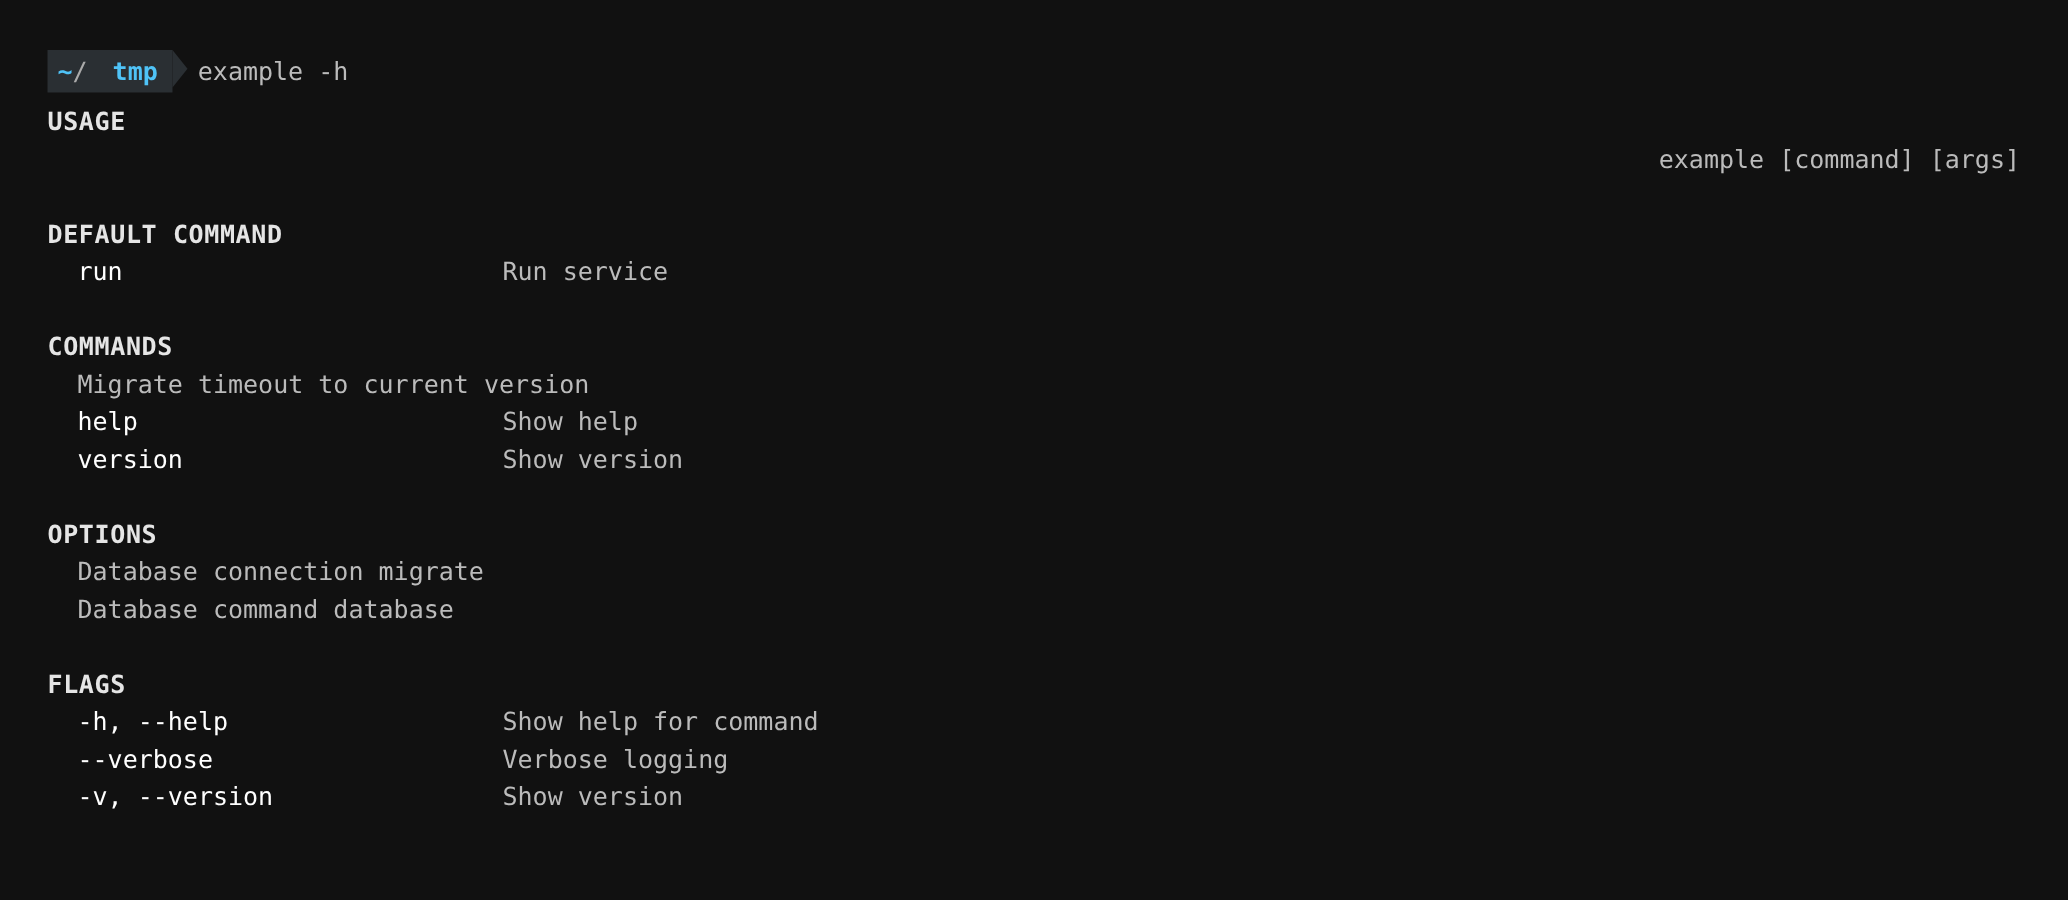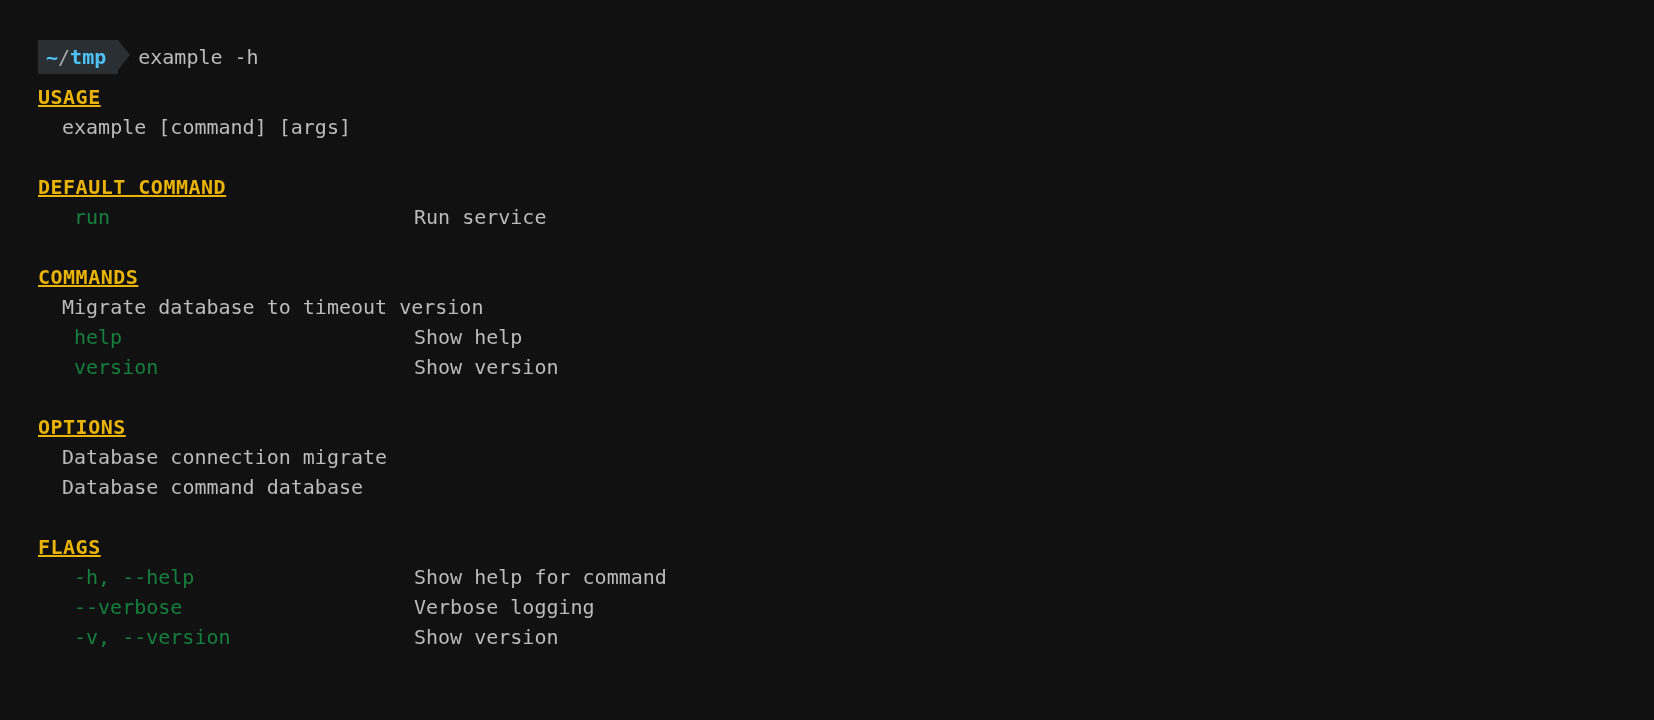--- a/index.html
+++ b/index.html
@@ -45,50 +45,50 @@
     .prompt-tilde {
       color: #4fc3f7;
       font-weight: bold;
     }
     .prompt-slash {
       color: #aaa;
     }
     .prompt-dir {
       color: #4fc3f7;
       font-weight: bold;
+      margin-left: 20px;
     }
     .command {
       color: #bbb;
     }
     .section-heading {
-      color: #eab308;
+      color: #e5e5e5;
       font-weight: bold;
       letter-spacing: 0.5px;
-      text-decoration: underline;
     }
     .indent {
       padding-left: 24px;
     }
     .row {
       display: flex;
     }
     .col-name {
       width: 340px;
-      color: #15803d;
+      color: #ffffff;
       flex-shrink: 0;
-      margin-left: 12px;
     }
     .col-desc {
       color: #bbb;
     }
     .blank-line {
       height: 30px;
     }
     .usage-text {
       color: #bbb;
+      text-align: right;
     }
   </style>
 </head>
 <body>
 
 <div class="prompt-line">
   <span class="prompt-badge">
     <span class="prompt-tilde">~</span>
       <span class="prompt-slash">/</span>
       <span class="prompt-dir">tmp</span>
@@ -107,21 +107,21 @@
     <div class="col-name">run</div>
     <div class="col-desc">Run service</div>
   </div>
 </div>
 
 <div class="blank-line"></div>
 
 <div class="section-heading">COMMANDS</div>
 <div class="indent">
   <div class="row">
-    <div class="col-desc">Migrate database to timeout version</div>
+    <div class="col-desc">Migrate timeout to current version</div>
   </div>
   <div class="row">
     <div class="col-name">help</div>
     <div class="col-desc">Show help</div>
   </div>
   <div class="row">
     <div class="col-name">version</div>
     <div class="col-desc">Show version</div>
   </div>
 </div>

